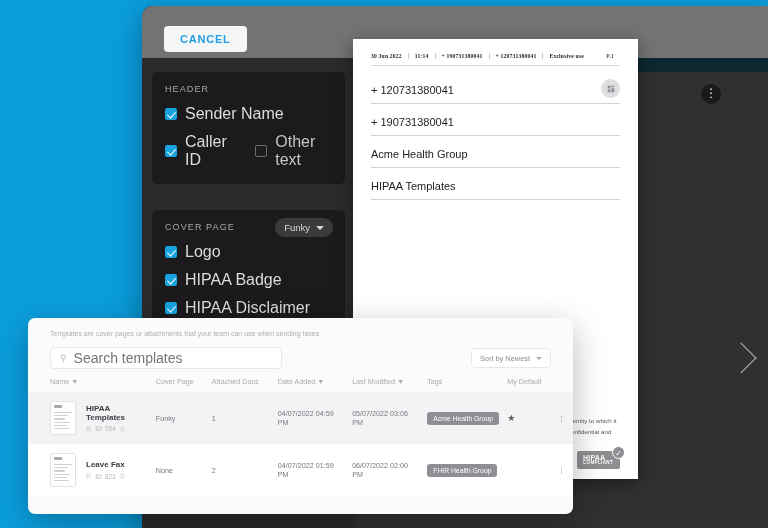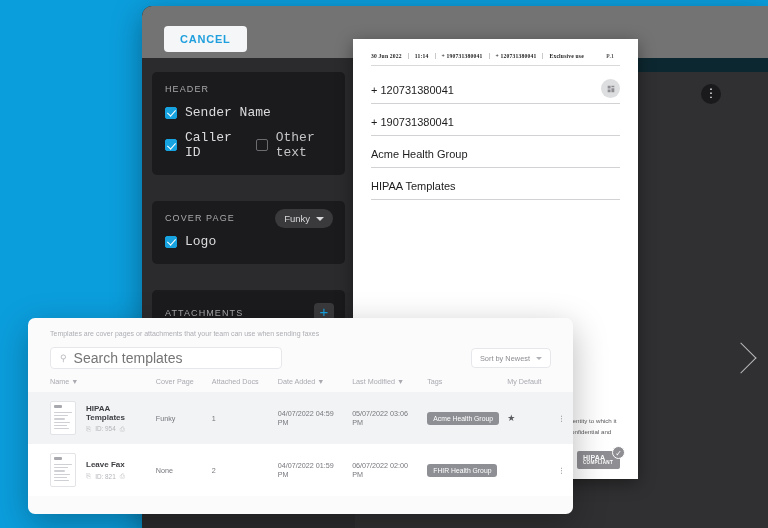--- a/index.html
+++ b/index.html
@@ -70,21 +70,21 @@
     position: relative; cursor: pointer;
   }
   .chk.on { background: #16a3e0; border-color: #16a3e0; }
   .chk.on::after {
     content: ""; position: absolute;
     left: 3px; top: 0.5px;
     width: 4px; height: 7px;
     border: solid #fff; border-width: 0 1.6px 1.6px 0;
     transform: rotate(42deg);
   }
-  .chk-label { color: #dcdcdf; font-size: 13px; font-family: Liberation Mono, monospace; }
+  .chk-label { color: #dcdcdf; font-size: 16px; }
   .chk-label.dim { color: #c4c4c8; }
   .inline-gap { margin-left: 20px; }
 
   .pill-select {
     position: absolute; right: 12px; top: 8px;
     background: #3a3a3d; color: #d8d8db;
     border-radius: 11px; font-size: 9.5px;
     padding: 4px 9px; display: flex; align-items: center; gap: 6px;
     cursor: pointer;
   }
@@ -322,20 +322,28 @@
 
     <div class="card">
       <div class="card-title">COVER PAGE</div>
       <div class="pill-select">
         <span>Funky</span>
         <span class="caret"></span>
       </div>
       <div class="chk-row">
         <span class="chk on"></span>
         <span class="chk-label">Logo</span>
+      </div>
+      <div class="chk-row">
+        <span class="chk on"></span>
+        <span class="chk-label">HIPAA Badge</span>
+      </div>
+      <div class="chk-row">
+        <span class="chk on"></span>
+        <span class="chk-label">HIPAA Disclaimer</span>
       </div>
     </div>
 
     <div class="card row-card">
       <div class="card-title">ATTACHMENTS</div>
       <div class="plus-btn">+</div>
     </div>
 
     <div class="card row-card">
       <div class="card-title">TEMPLATE TAGS</div>

